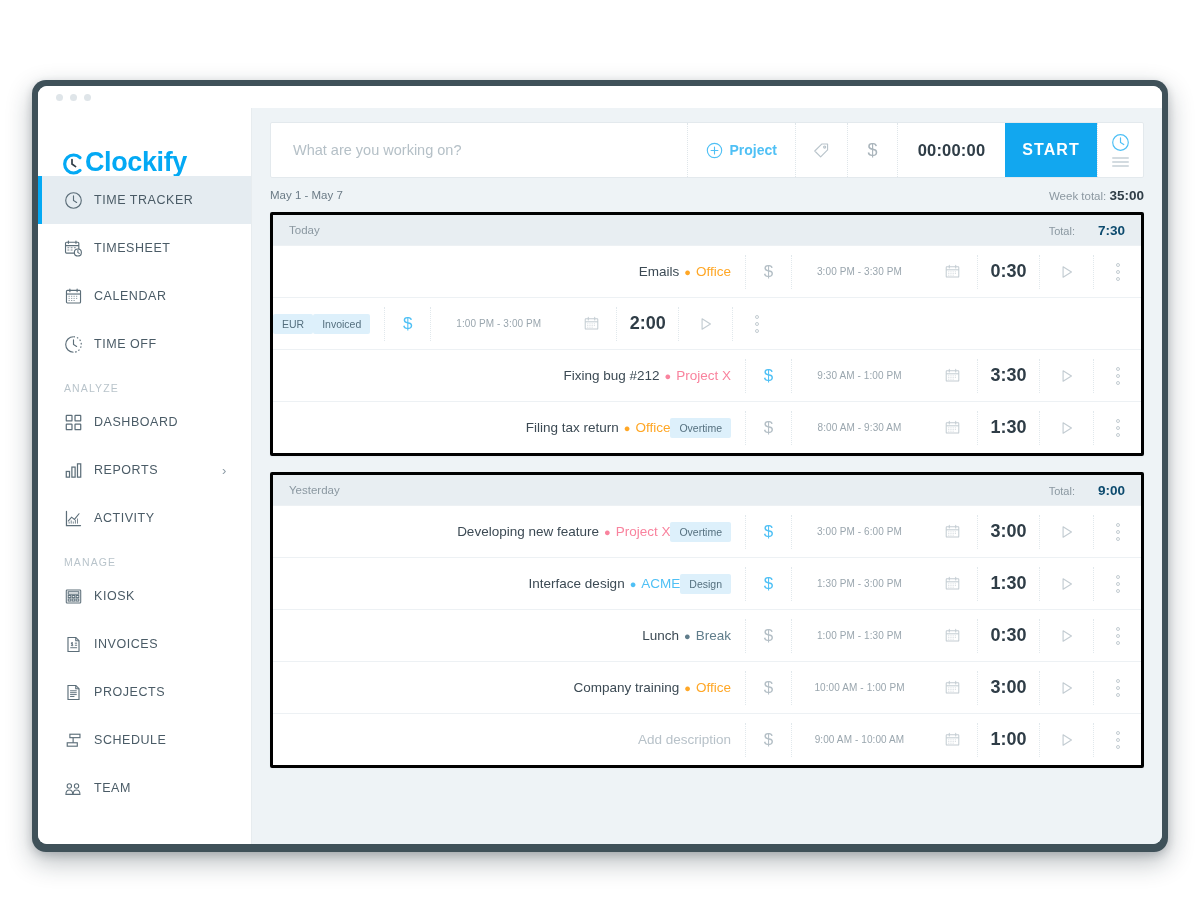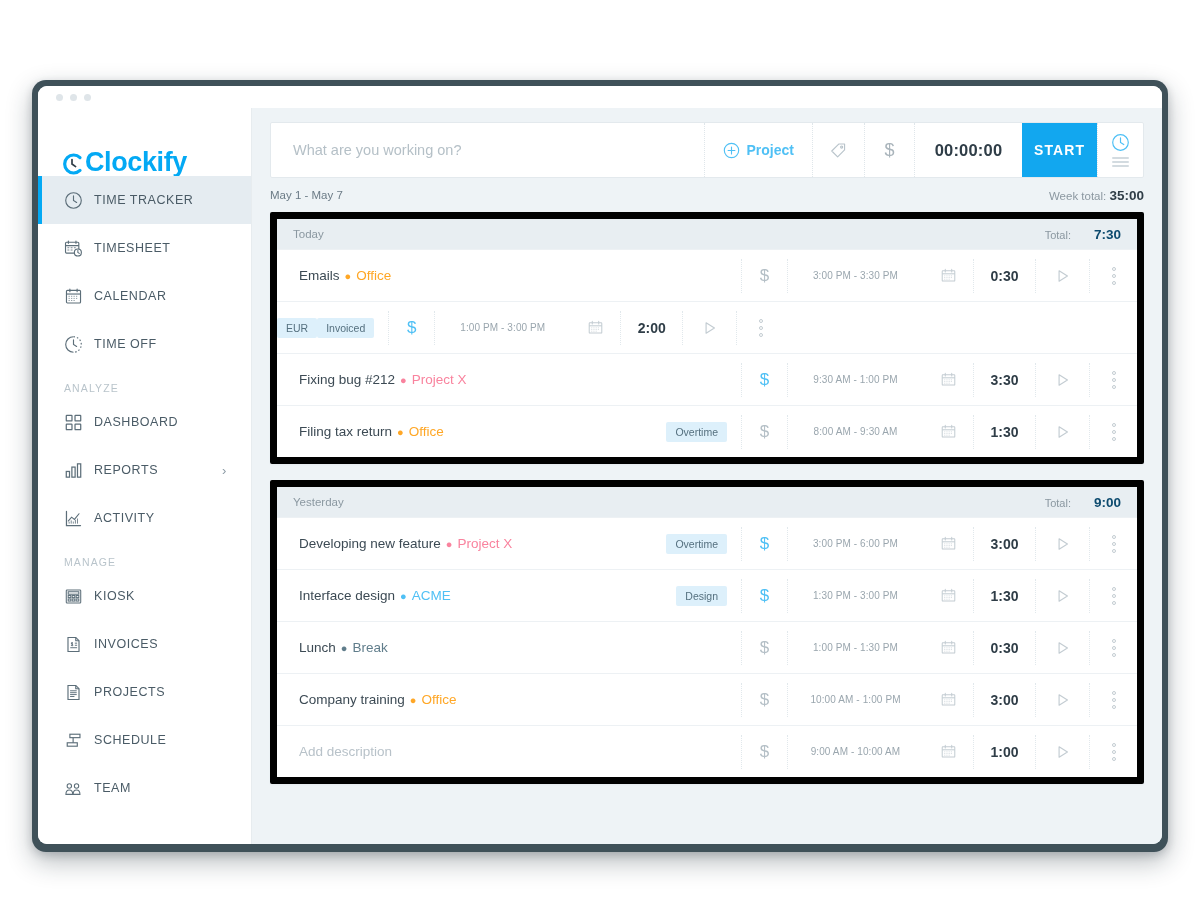--- a/index.html
+++ b/index.html
@@ -112,23 +112,23 @@
     cursor: pointer;
   }
   .tb-project { padding: 0 18px; color: #4fc0f5; font-size: 14px; font-weight: bold; gap: 7px; }
   .tb-tag { width: 52px; }
   .tb-money { width: 50px; font-size: 18px; }
   .tb-timer {
     width: 108px; color: #2f3d47; font-size: 16.5px; font-weight: bold;
     letter-spacing: .2px; border-left: 1px dotted #dfe6ea;
   }
   #start-btn {
-    width: 75px; background: #12a7ef; color: #fff;
+    width: 92px; background: #12a7ef; color: #fff;
     border: none; cursor: pointer;
-    font-size: 14px; letter-spacing: 1.1px; font-weight: bold;
+    font-size: 16px; letter-spacing: 1.1px; font-weight: bold;
     font-family: "Liberation Sans", sans-serif;
   }
   #mode-toggle {
     width: 46px; display: flex; flex-direction: column;
     align-items: center; justify-content: center; gap: 3px;
     cursor: pointer;
   }
   .mode-lines { width: 17px; }
   .mode-lines i { display: block; height: 2px; background: #d3dbe0; margin-top: 2px; border-radius: 1px; }
 
@@ -136,25 +136,26 @@
   #weekrow {
     height: 34px; display: flex; align-items: center;
     font-size: 11.5px; color: #6b7b86;
   }
   #weekrow .right { margin-left: auto; color: #8c98a1; }
   #weekrow .right b { color: #2f3d47; font-size: 13.5px; }
 
   
   .day-group {
     background: #fff;
-    border: 7px solid #000000;
+    border: 3px solid #000000;
     border-radius: 2px;
     box-shadow: 0 1px 2px rgba(60,80,95,.05);
     margin-bottom: 16px;
     overflow: hidden;
+    text-align: right;
   }
   .day-header {
     height: 30px; background: #e8eef2;
     display: flex; align-items: center;
     padding: 0 16px;
     font-size: 11.5px; color: #8b98a1;
   }
   .day-header .total { margin-left: auto; font-size: 11px; color: #8b98a1; }
   .day-header .total b { font-size: 13.5px; color: #0c4a6e; margin-left: 23px; }
 
@@ -181,21 +182,21 @@
   }
   .cell {
     display: flex; align-items: center; justify-content: center;
     border-left: 1px dotted #e1e8ec;
     height: 34px; flex: 0 0 auto;
   }
   .c-money { width: 46px; font-size: 17px; color: #b4bfc6; }
   .c-money.billable { color: #4fc0f5; }
   .c-time { width: 136px; font-size: 10px; color: #9aa6ae; letter-spacing: .1px; }
   .c-cal { width: 50px; border-left: none; }
-  .c-dur { width: 62px; font-size: 14px; font-weight: bold; color: #2f3d47; }
+  .c-dur { width: 62px; font-size: 18px; font-weight: bold; color: #2f3d47; }
   .c-play { width: 54px; color: #c3ccd2; }
   .c-menu { width: 48px; display: flex; flex-direction: column; align-items: center; justify-content: center; gap: 3px; }
   .c-menu i {
     display: block; width: 4px; height: 4px; border-radius: 50%;
     border: 1px solid #c3ccd2;
   }
   svg { display: block; }
 </style>
 </head>
 <body>

